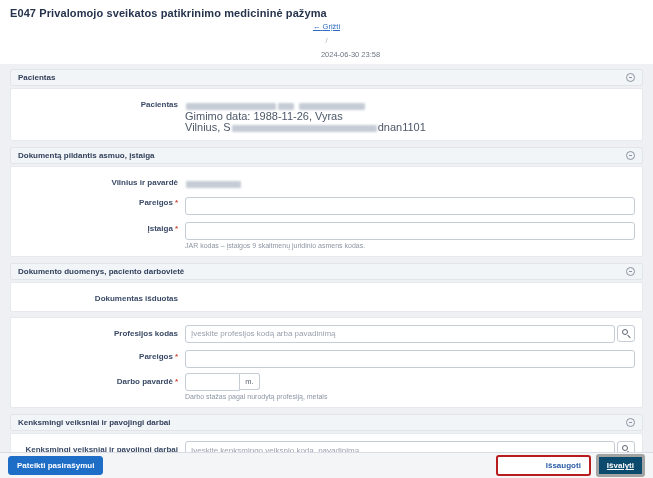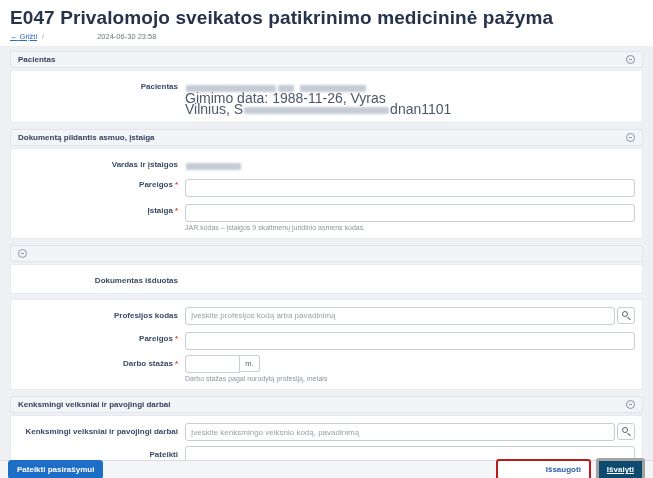--- a/index.html
+++ b/index.html
@@ -4,22 +4,22 @@
 <style>
   * { box-sizing: border-box; }
   html,body { margin:0; padding:0; }
   body {
     width:653px; height:478px;
     background:#eef0f3;
     font-family:"Liberation Sans", sans-serif;
     position:relative; overflow:hidden;
   }
   .top { background:#ffffff; padding:7px 10px 5px 10px; }
-  .title { font-size:19px; font-weight:bold; color:#26334d; letter-spacing:0.1px; }
-  .breadcrumb { margin-top:3px; font-size:7.5px; display:flex; gap:5px; align-items:center; }
+  .title { font-size:11px; font-weight:bold; color:#26334d; letter-spacing:0.1px; }
+  .breadcrumb { margin-top:3px; font-size:7.5px; display:flex; gap:5px; align-items:center;flex-direction:column; }
   .back { color:#2e6bbf; text-decoration:underline; cursor:pointer; }
   .sep { color:#a7aeb8; }
   .time { color:#6d7685;margin-left:48px; }
 
   .main { padding:5px 10px 0 10px; }
   .section { margin-bottom:6px; }
   .sec-header {
     background:#f2f5f8; border:1px solid #e1e5ea; border-radius:2px;
     padding:4px 7px; display:flex; justify-content:space-between; align-items:center;
     height:17px;
@@ -38,39 +38,39 @@
 
   input, textarea {
     border:1px solid #c5ccd6; border-radius:3px; background:#fff;
     font-size:8px; padding:3px 5px; width:100%; color:#333;
     font-family:"Liberation Sans", sans-serif; height:18px;
   }
   textarea { height:23px; resize:none; }
   ::placeholder { color:#98a0ac; opacity:1; }
 
   .hint { font-size:7px; color:#8d95a3; margin-top:2px; }
-  .value { font-size:14px; color:#4c5768; padding-top:4px; line-height:11px; }
+  .value { font-size:11px; color:#4c5768; padding-top:4px; line-height:11px; }
 
   .search-group { display:flex; align-items:flex-start; }
   .search-btn { width:18px; height:17px; border:1px solid #c5ccd6; border-radius:3px; background:#fff; margin-left:2px; position:relative; flex-shrink:0; cursor:pointer; padding:0; }
   .mag { position:absolute; top:3px; left:4px; width:6px; height:6px; border:1px solid #5b6470; border-radius:50%; }
   .mag::after { content:""; position:absolute; width:4px; height:1px; background:#5b6470; transform:rotate(45deg); top:6px; left:4px; }
 
   .stazas-group { display:flex; align-items:flex-start; }
   .stazas-input { width:55px; border-top-right-radius:0; border-bottom-right-radius:0; }
   .stazas-suffix {
     border:1px solid #c5ccd6; border-left:none; border-top-right-radius:3px; border-bottom-right-radius:3px;
     height:17px; width:20px; background:#fff; font-size:7.5px; color:#5a6370;
     display:flex; align-items:center; justify-content:center;
   }
 
   .redacted { display:inline-block; height:7px; background:#c6ccd5; border-radius:1px; filter:blur(1.3px); vertical-align:middle; margin:0 1px; }
 
   .footer {
-    position:absolute; left:0; right:0; bottom:0; height:18px;
+    position:absolute; left:0; right:0; bottom:0; height:26px;
     background:#f4f5f7; border-top:1px solid #d9dde3;
     display:flex; align-items:center; padding:0 8px;
   }
   .btn { font-family:"Liberation Sans", sans-serif; font-size:8px; font-weight:bold; border-radius:3px; padding:4px 8px; cursor:pointer; }
   .btn-primary { background:#1e6ec8; color:#fff; border:1px solid #1e6ec8; }
   .spacer { flex:1; }
   .btn-outline { background:#fff; color:#2c5da8; border:2px solid #b91c1c; margin-right:5px;padding-left:48px; }
   .btn-danger { background:#0c4a6e; color:#fff; border:3px solid #a3a3a3;text-decoration:underline; }
 </style>
 </head>
@@ -104,39 +104,40 @@
     </div>
   </div>
 
   <div class="section">
     <div class="sec-header">
       <span class="sec-title">Dokumentą pildantis asmuo, įstaiga</span>
       <span class="collapse"></span>
     </div>
     <div class="card">
       <div class="row">
-        <div class="lbl">Vardas ir įstaigos</div>
+        <div class="lbl">Vilnius ir pavardė</div>
         <div class="ctrl value"><span class="redacted" style="width:55px"></span></div>
       </div>
       <div class="row">
         <div class="lbl"><span>Pareigos</span><span class="req">*</span></div>
         <div class="ctrl"><input type="text" style=""></div>
       </div>
       <div class="row">
         <div class="lbl"><span>Įstaiga</span><span class="req">*</span></div>
         <div class="ctrl">
           <input type="text" style="">
           <div class="hint">JAR kodas – įstaigos 9 skaitmenų juridinio asmens kodas.</div>
         </div>
       </div>
     </div>
   </div>
 
   <div class="section">
     <div class="sec-header">
+      <span class="sec-title">Dokumento duomenys, paciento darbovietė</span>
       <span class="collapse"></span>
     </div>
     <div class="card">
       <div class="row">
         <div class="lbl">Dokumentas išduotas</div>
       </div>
     </div>
     <div class="card">
       <div class="row">
         <div class="lbl">Profesijos kodas</div>
@@ -147,21 +148,21 @@
                 <span class="mag"></span>
               </button>
           </div>
         </div>
       </div>
       <div class="row">
         <div class="lbl"><span>Pareigos</span><span class="req">*</span></div>
         <div class="ctrl"><input type="text" style=""></div>
       </div>
       <div class="row">
-        <div class="lbl"><span>Darbo stažas</span><span class="req">*</span></div>
+        <div class="lbl"><span>Darbo pavardė</span><span class="req">*</span></div>
         <div class="ctrl">
           <div class="stazas-group">
             <input type="text" class="stazas-input" style="">
             <span class="stazas-suffix">m.</span>
           </div>
           <div class="hint">Darbo stažas pagal nurodytą profesiją, metais</div>
         </div>
       </div>
     </div>
   </div>

